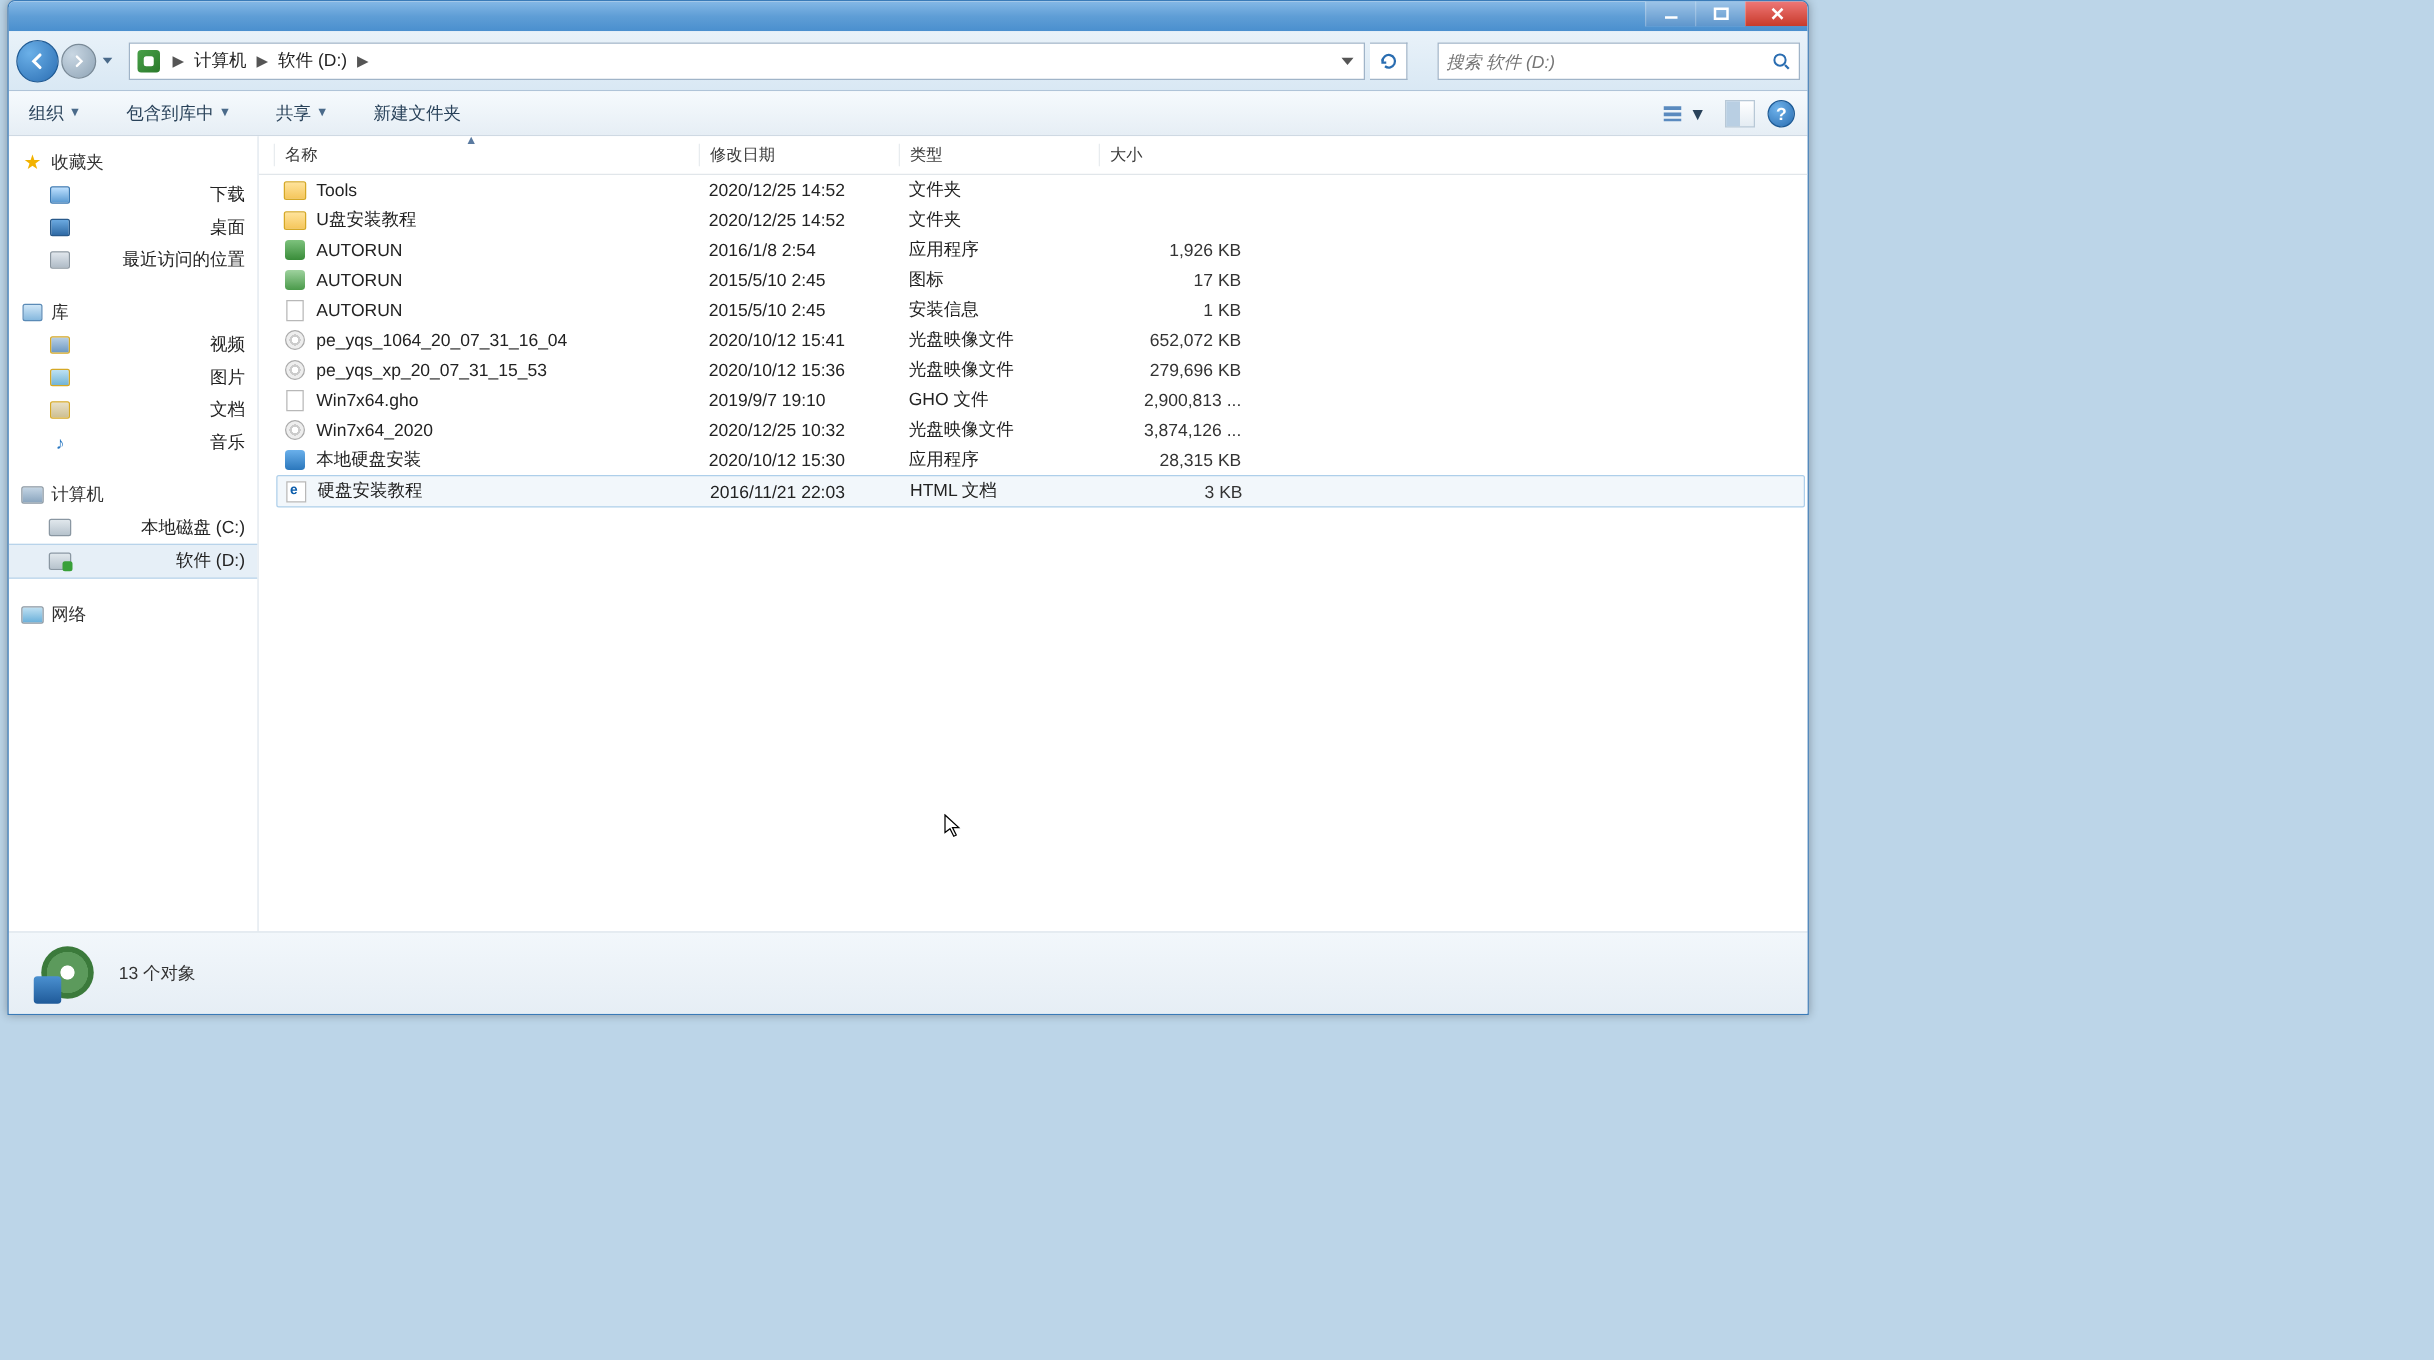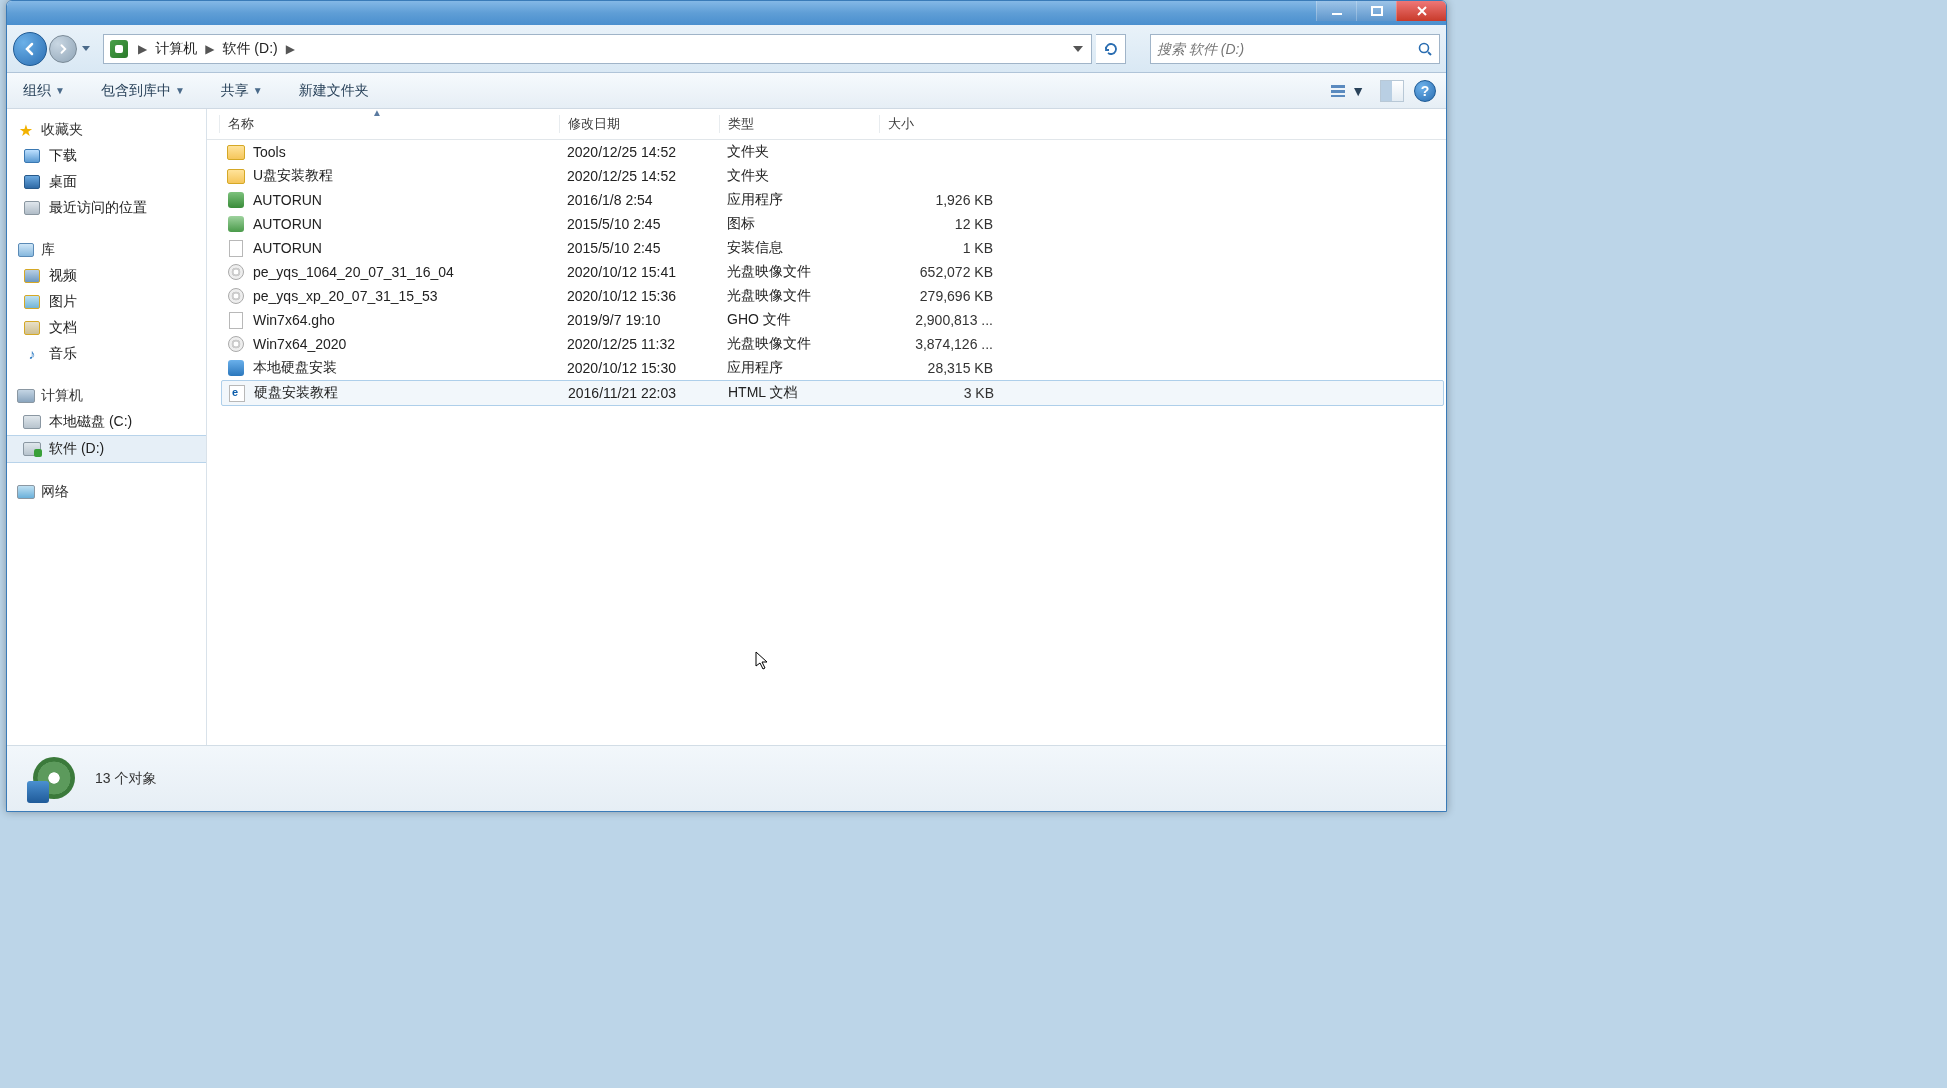--- a/index.html
+++ b/index.html
@@ -127,21 +127,21 @@
     .sidebar {
       width: 200px;
       border-right: 1px solid #d9e2ea;
       background:#fff;
       padding: 8px 0;
       font-size:14px;
       overflow:auto;
     }
     .sb-group { margin-bottom: 16px; }
     .sb-head { display:flex;align-items:center;gap:6px; padding:4px 10px; color:#333;}
-    .sb-item { display:flex;align-items:center;gap:8px; padding:4px 10px 4px 16px; color:#222;}
+    .sb-item { display:flex;align-items:center;gap:8px; padding:4px 10px 4px 32px; color:#222;justify-content:space-between;}
     .sb-item.selected { background:#e6eff7; border:1px solid #b8d3ea; border-left:none;border-right:none;}
     .sb-ico { width:18px;height:18px; display:inline-flex;align-items:center;justify-content:center;}
     .star { color:#f2b200; font-size:16px; }
     .foldergeneric { width:16px;height:14px;background:linear-gradient(#fff1b8,#f4cf5e);border:1px solid #d5a826;border-radius:2px;}
     .drive { width:18px;height:14px;background:linear-gradient(#e0e7ec,#b7c3cd);border:1px solid #8a97a2;border-radius:2px;position:relative;}
     .drive.green::after{content:"";position:absolute;right:-2px;bottom:-2px;width:8px;height:8px;background:#39a039;border-radius:2px;}
 
     
     .filelist { flex:1; background:#fff; position:relative; overflow:auto;}
     .columns {
@@ -449,21 +449,21 @@
           </div>
           <div class="row">
             <div class="name">
               <span class="icon16">
                 <span class="ic-ico"></span>
               </span>
               <span>AUTORUN</span>
             </div>
             <div>2015/5/10 2:45</div>
             <div>图标</div>
-            <div class="size">12 KB</div>
+            <div class="size">17 KB</div>
           </div>
           <div class="row">
             <div class="name">
               <span class="icon16">
                 <span class="ic-inf"></span>
               </span>
               <span>AUTORUN</span>
             </div>
             <div>2015/5/10 2:45</div>
             <div>安装信息</div>
@@ -502,21 +502,21 @@
             <div>GHO 文件</div>
             <div class="size">2,900,813 ...</div>
           </div>
           <div class="row">
             <div class="name">
               <span class="icon16">
                 <span class="ic-disc"></span>
               </span>
               <span>Win7x64_2020</span>
             </div>
-            <div>2020/12/25 11:32</div>
+            <div>2020/12/25 10:32</div>
             <div>光盘映像文件</div>
             <div class="size">3,874,126 ...</div>
           </div>
           <div class="row">
             <div class="name">
               <span class="icon16">
                 <span class="ic-app"></span>
               </span>
               <span>本地硬盘安装</span>
             </div>

